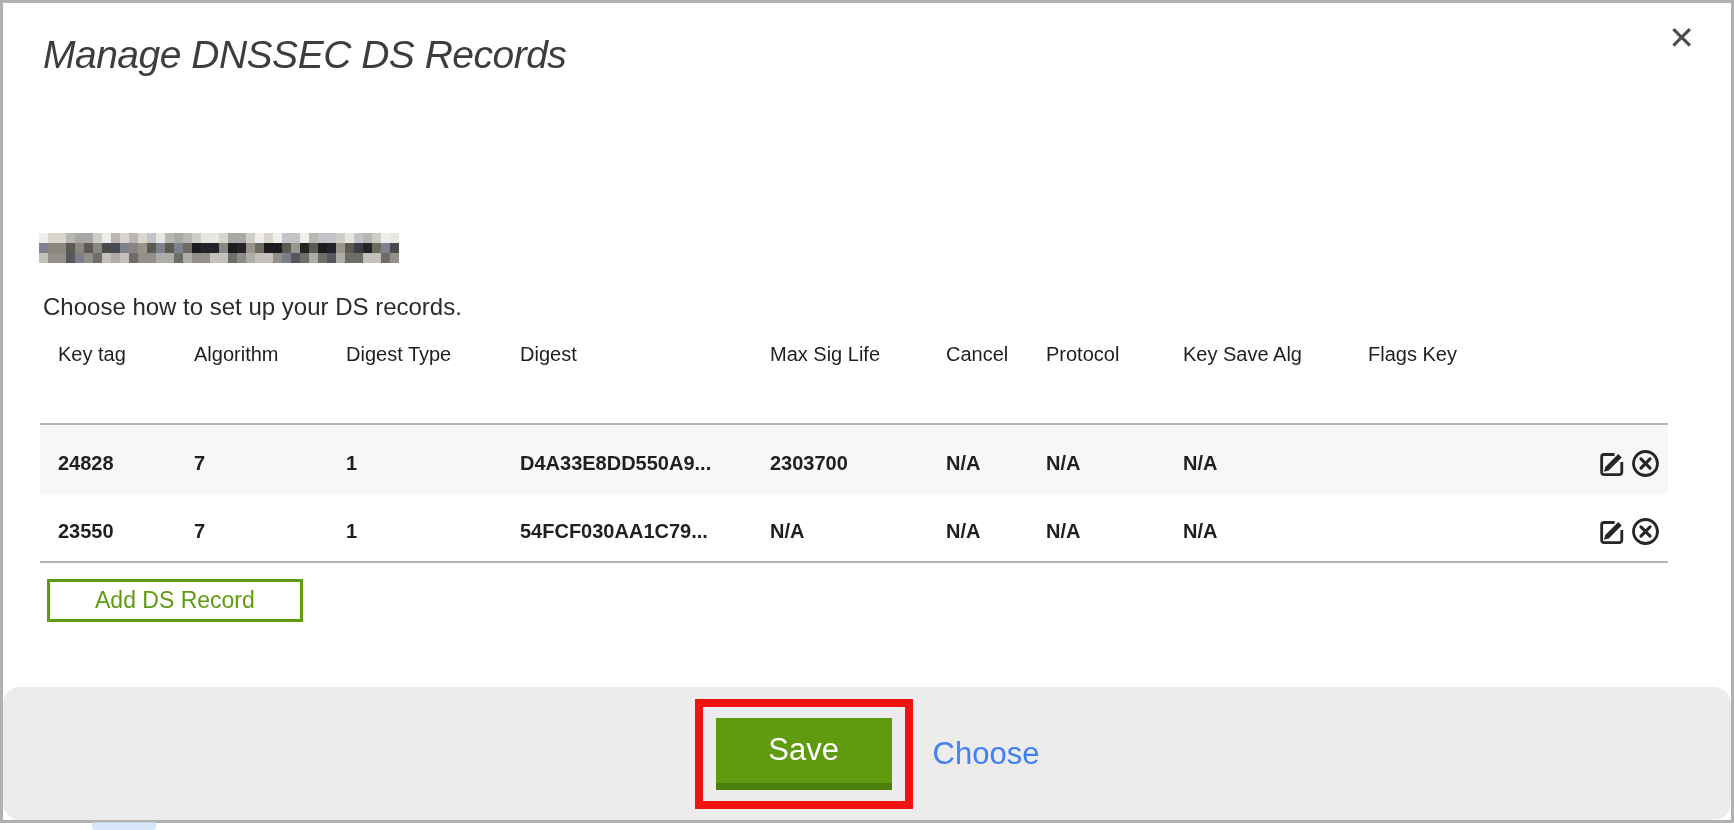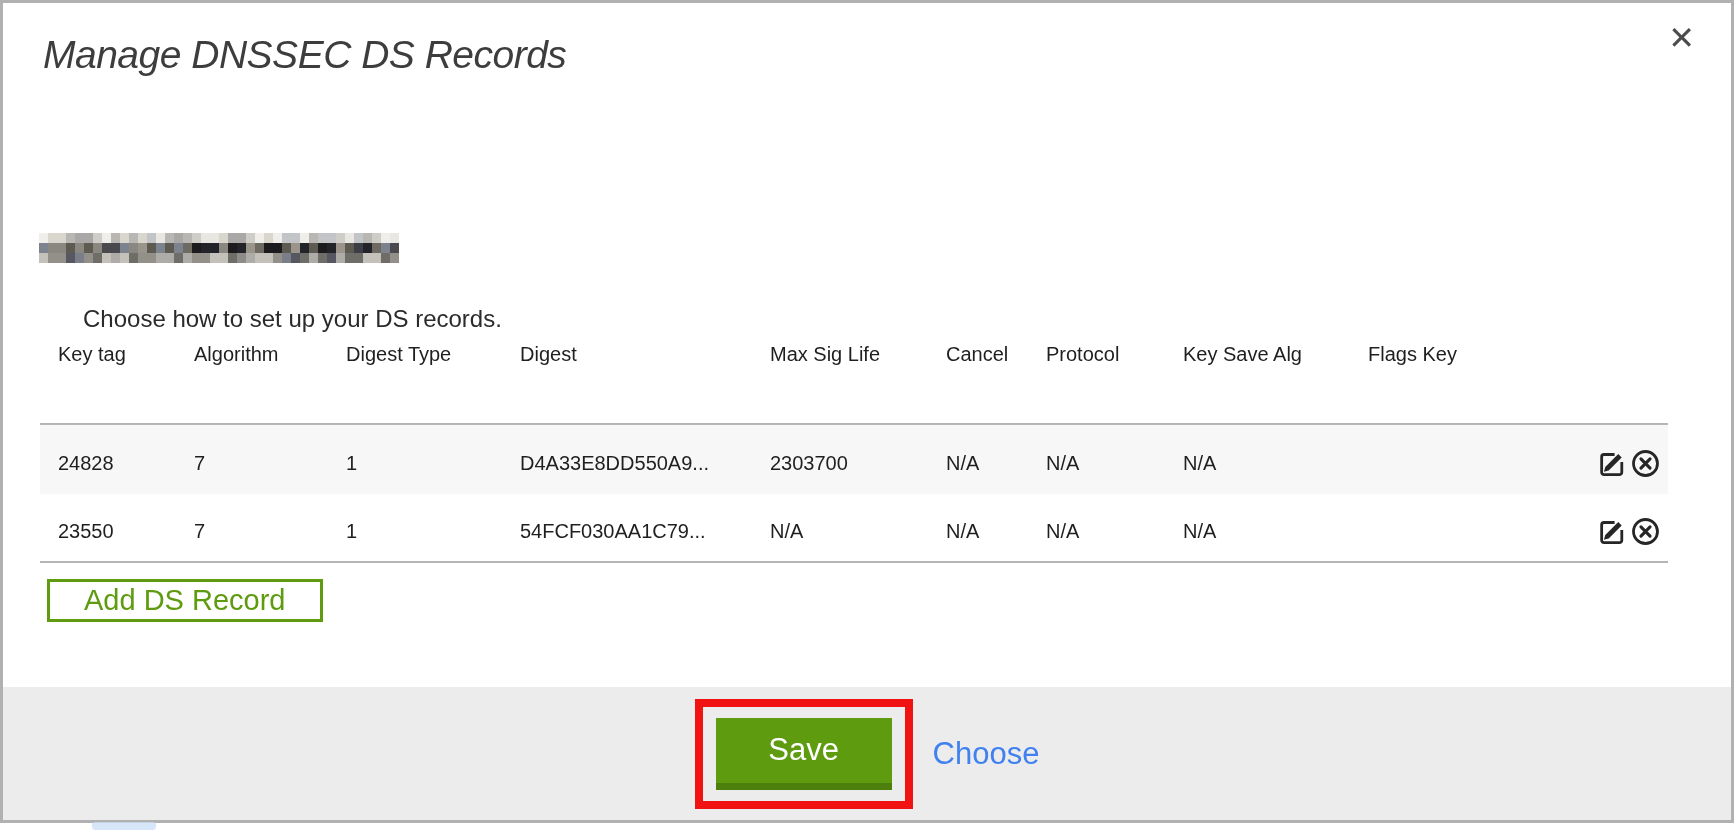--- a/index.html
+++ b/index.html
@@ -27,54 +27,54 @@
     background:none;border:none;cursor:pointer;line-height:1;
     font-family:"DejaVu Sans",sans-serif;
   }
   .domain-mosaic{
     position:absolute;left:36px;top:230px;
     display:grid;grid-template-columns:repeat(40,9px);grid-auto-rows:10px;
     width:360px;height:30px;line-height:0;
   }
   .domain-mosaic i{display:block;width:9px;height:10px;}
   .instruction{
-    position:absolute;left:40px;top:302px;
-    font-size:24px;color:#2b2b2b;margin-left:40px;
+    position:absolute;left:40px;top:290px;
+    font-size:24px;color:#2b2b2b;
   }
   table.ds-table{
     position:absolute;left:37px;top:336px;width:1628px;
     border-collapse:collapse;table-layout:fixed;
     font-size:20px;color:#1f1f1f;
   }
   table.ds-table th{
     font-weight:400;text-align:left;vertical-align:top;
     height:80px;padding:4px 6px 0 18px;white-space:nowrap;overflow:hidden;
   }
   table.ds-table td{
-    padding:8px 6px 0 18px;white-space:nowrap;overflow:hidden;vertical-align:middle;
+    padding:8px 6px 0 18px;white-space:nowrap;overflow:hidden;vertical-align:middle;font-weight:bold;
   }
   table.ds-table tbody tr.row-0{background:#f7f7f7;height:70px;border-top:2px solid #b5b5b5;}
   table.ds-table tbody tr.row-1{background:#ffffff;height:68px;border-bottom:2px solid #b5b5b5;}
   td.actions-cell{text-align:right;padding-right:8px;}
   .row-icon{
     display:inline-block;vertical-align:middle;cursor:pointer;
     background:none;border:none;padding:0;margin:0 1px;line-height:0;
   }
   .add-ds-btn{
     position:absolute;left:44px;top:576px;
-    box-sizing:border-box;height:43px;min-width:228px;padding:0 34px;
+    box-sizing:border-box;height:43px;min-width:228px;padding:0 45px;
     background:#ffffff;border:3px solid var(--accent-green);
-    color:var(--accent-green);font-size:29px;
+    color:var(--accent-green);font-size:23px;
     font-family:"Liberation Sans","DejaVu Sans",sans-serif;
     cursor:pointer;
   }
   .modal-footer{
     position:absolute;left:0;right:0;bottom:0;height:133px;
     background:#ececec;
-    display:flex;align-items:center;justify-content:center;
+    display:flex;align-items:center;justify-content:center;border-radius:17px;
   }
   .annotation-red-box{
     box-sizing:border-box;
     border:8px solid var(--annotation-red);
     padding:11px 13px;background:transparent;
   }
   .save-btn{
     box-sizing:border-box;width:176px;height:72px;
     background:var(--accent-green);
     border:none;border-bottom:7px solid var(--accent-green-dark);

